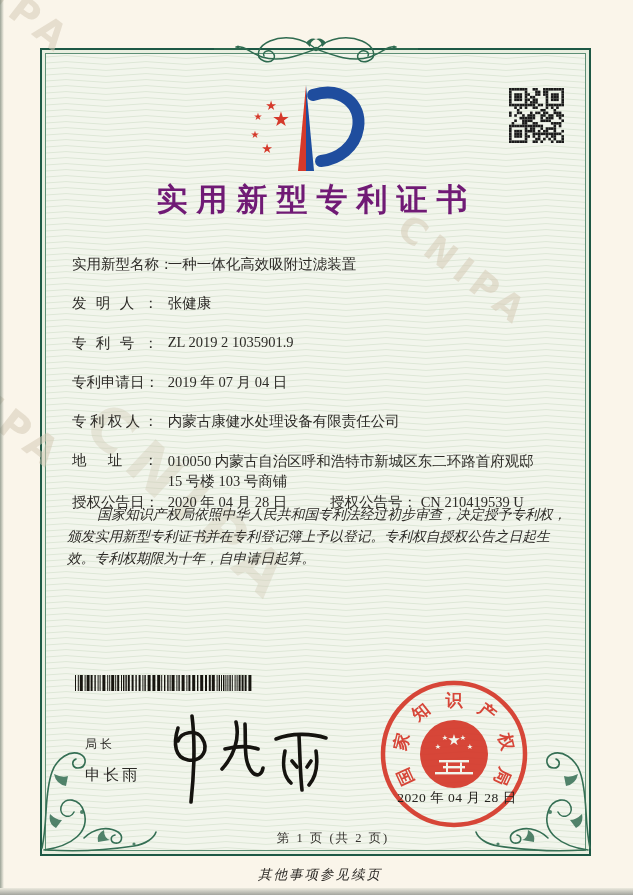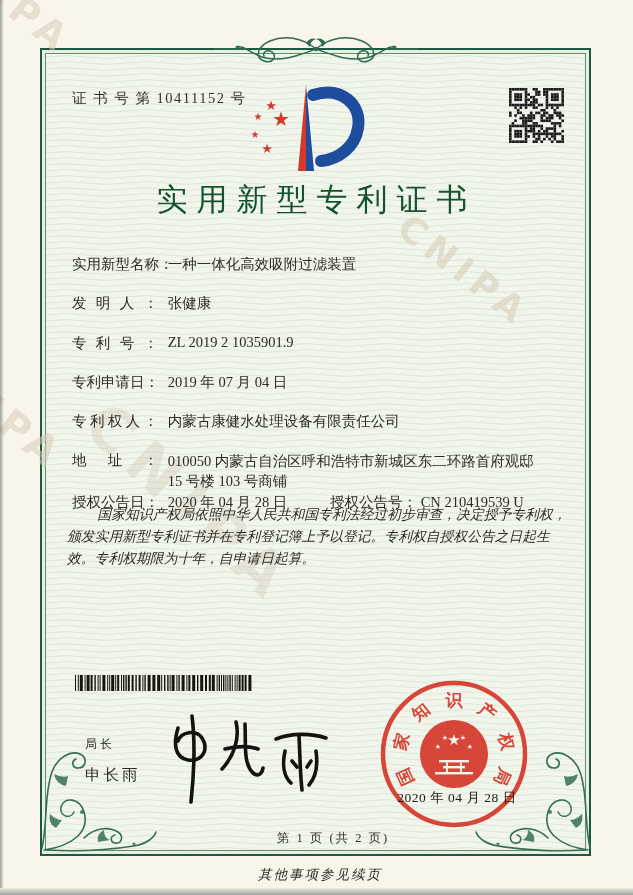--- a/index.html
+++ b/index.html
@@ -35,21 +35,21 @@
   .orn-top{left:214px;top:29px;}
   .orn-bl{left:38px;top:732px;}
   .orn-br{left:472px;top:732px;transform:scaleX(-1);}
 
   .content{position:absolute;inset:0;z-index:4;}
 
   .cert-no{position:absolute;left:72px;top:89px;font-size:14.5px;letter-spacing:1.5px;color:#33312c;}
   .logo{position:absolute;left:243px;top:80px;width:128px;height:104px;}
   .qr{position:absolute;left:509px;top:88px;width:55px;height:55px;}
   .title{position:absolute;left:0;right:0;top:179px;text-align:center;
-    font-size:31px;font-weight:400;letter-spacing:9px;color:#14532d;}
+    font-size:31px;font-weight:700;letter-spacing:9px;color:#701a75;}
 
   .row{position:absolute;left:72px;font-size:14.5px;color:#2d2b27;white-space:nowrap;}
   .row .lbl{display:inline-block;width:86px;text-align:justify;text-align-last:justify;vertical-align:top;}
   .row .val{display:inline-block;vertical-align:top;margin-left:6px;}
   .row .val.wrap{white-space:normal;width:378px;line-height:20px;}
   .r1{top:255px}.r2{top:294px}.r3{top:334px}.r4{top:373px}.r5{top:412px}.r6{top:451px}.r7{top:493px}
   .pair2{position:absolute;left:258px;top:0;white-space:nowrap;}
 
   .paras{position:absolute;left:67px;top:504px;width:501px;font-size:13.8px;
     line-height:21.8px;font-style:italic;color:#2c2a26;}
@@ -139,21 +139,20 @@
       <path d="M18 96 q-8 -4 -6 -14 q6 6 12 6 z"></path>
       <path d="M28 54 q-10 -2 -12 -12 q8 4 14 2 z"></path>
       <path d="M60 110 q-2 -8 6 -12 q0 8 6 10 z"></path>
       <circle cx="44" cy="80" r="2"></circle>
         <circle cx="96" cy="112" r="1.6"></circle>
     </g>
   </svg>
 
   <div class="content">
 
-    <div class="cert-no">证 书 号 第 10411152 号</div>
 
     <svg class="logo" viewBox="0 0 128 104">
       <path d="M63 5 L55 91 L63 91 Z" fill="#d5392b"></path>
       <path d="M63 5 L71 91 L63 91 Z" fill="#1f4d9e"></path>
       <path d="M70 15 C 99 6 119 25 115 48 C 112 67 96 79 78 81" fill="none" stroke="#1f4d9e" stroke-width="12" stroke-linecap="round"></path>
       <g fill="#d5392b" font-family="DejaVu Sans, sans-serif">
         <text x="38" y="46" font-size="20" text-anchor="middle">★</text>
         <text x="28" y="30" font-size="13" text-anchor="middle">★</text>
         <text x="15" y="40" font-size="10" text-anchor="middle">★</text>
         <text x="12" y="58" font-size="10" text-anchor="middle">★</text>

